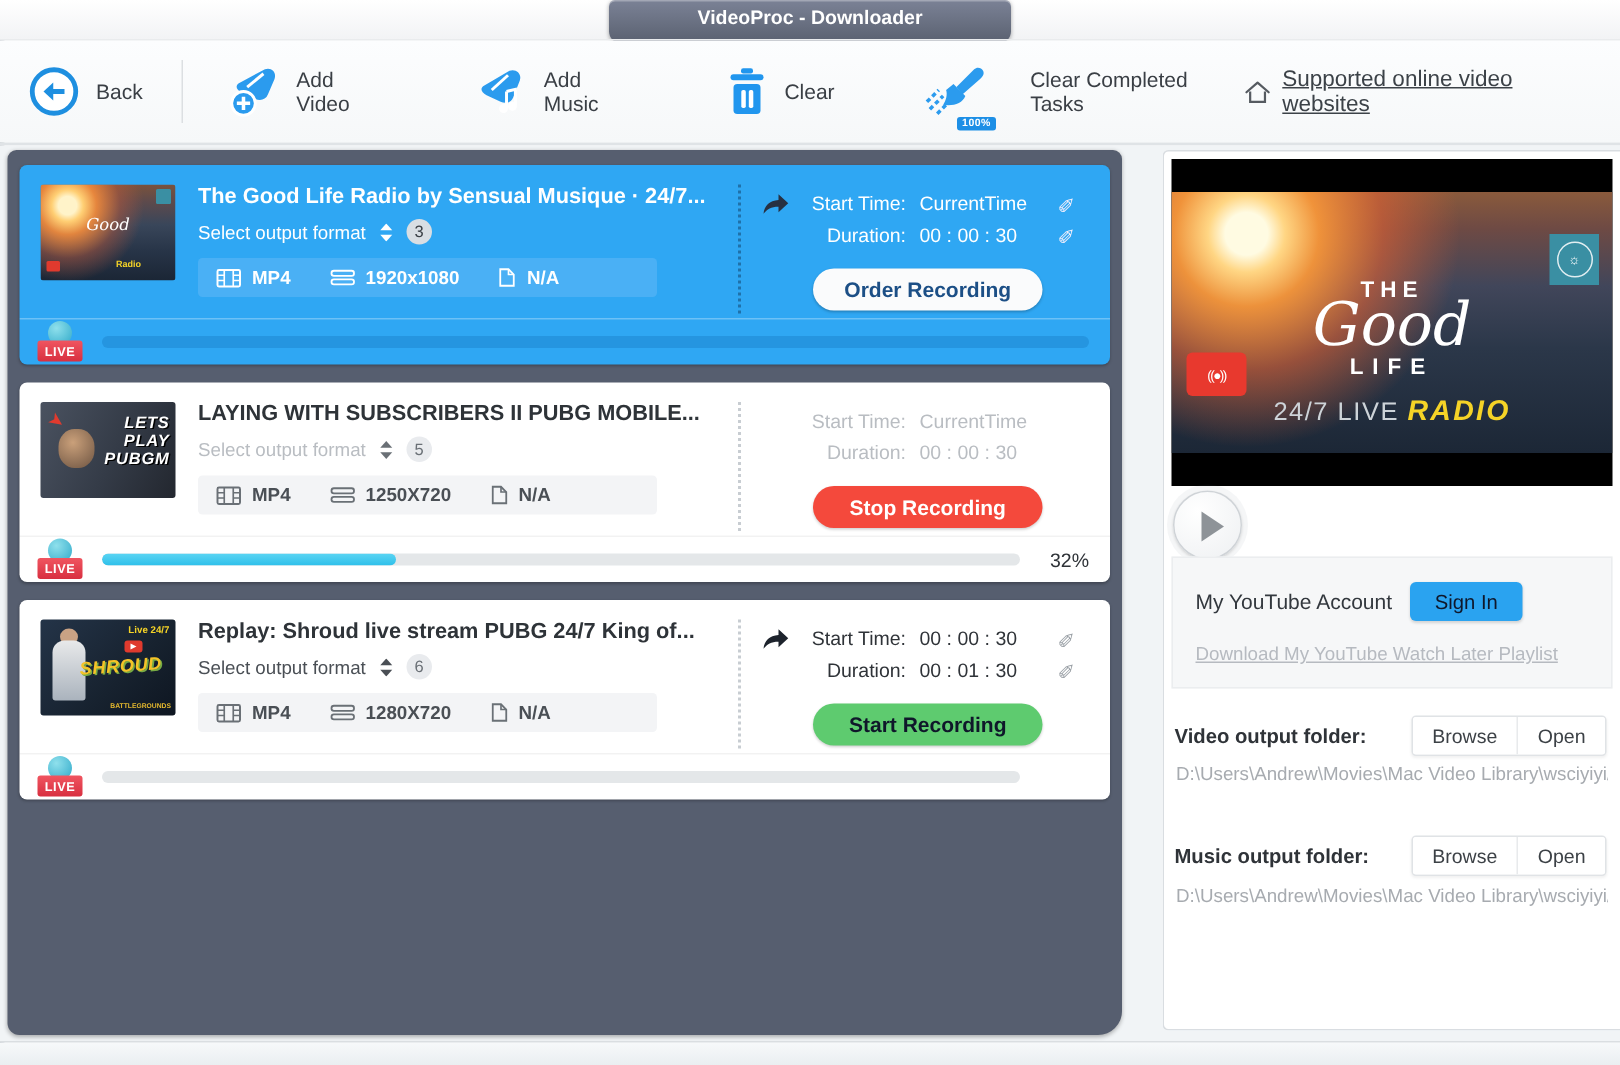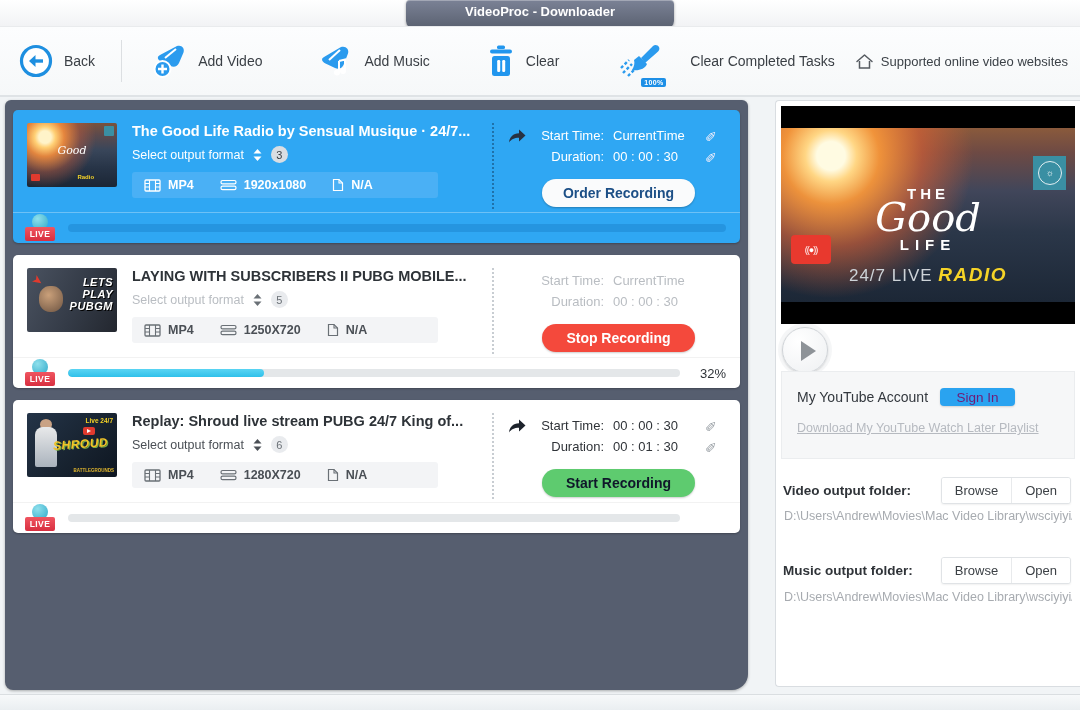--- a/index.html
+++ b/index.html
@@ -24,21 +24,21 @@
   .tool-label { font-size:14px; color:#3a3f45; }
   .tb-sep { width:1px; height:42px; background:#dcdfe2; margin:0 0 0 26px; }
   .back-group { margin-left:18px; }
   .addvideo-group { margin-left:28px; }
   .addmusic-group { margin-left:54px; }
   .clear-group { margin-left:56px; }
   .cct-group { margin-left:58px; position:relative;gap:29px; }
   .badge-100 { position:absolute; left:24px; top:36px; background:#1d8fe6; color:#fff;
     font-size:7px; font-weight:bold; padding:1px 3px; border-radius:2px; letter-spacing:.3px; }
   .supported { margin-left:auto; margin-right:12px; display:flex; align-items:center; gap:7px; }
-  .supported a { font-size:13px; color:#3c4248; cursor:pointer; }
+  .supported a { font-size:15px; color:#3c4248; text-decoration:underline; cursor:pointer; }
 
   
   .workspace { position:absolute; top:97px; left:0; right:0; bottom:16px; background:#f1f4f6; }
   .statusbar { position:absolute; bottom:0; left:0; right:0; height:16px;
     background:linear-gradient(#f7f9fa,#eaeef1); border-top:1px solid #dadee1; }
   .left-edge { position:absolute; left:0; top:0; bottom:0; width:3px;
     background:linear-gradient(90deg,#aab0b8,#d9dde1); }
 
   
   .dark-panel { position:absolute; left:5px; top:3px; width:743px; height:590px;
@@ -160,21 +160,21 @@
   .play-btn { position:absolute; top:226px; left:6px; width:46px; height:46px; border-radius:50%;
     background:radial-gradient(circle at 35% 30%, #ffffff, #eef0f2); border:1px solid #cfd3d7;
     box-shadow:0 0 0 4px rgba(120,130,140,.07), 0 1px 2px rgba(0,0,0,.15); cursor:pointer; }
   .play-btn::after { content:""; position:absolute; left:18px; top:13px;
     border-left:15px solid #8e9398; border-top:10px solid transparent; border-bottom:10px solid transparent; }
 
   .account-box { position:absolute; top:270px; left:5px; right:5px; height:88px;
     background:#f6f7f8; border:1px solid #ebedef; border-radius:0; padding:16px 15px; }
   .acct-row { display:flex; align-items:center; }
   .acct-label { font-size:14px; color:#33383e; }
-  .signin-btn { margin-left:12px; width:75px; height:18px; background:#2aa3f0; color:#701a75;
+  .signin-btn { margin-left:12px; width:75px; height:26px; background:#2aa3f0; color:#0f172a;
     border:none; border-radius:4px; font-family:inherit; font-size:13.5px; cursor:pointer;
     box-shadow:0 1px 2px rgba(0,0,0,.15); }
   .watch-later { display:inline-block; margin-top:15px; font-size:12.5px; color:#b6bac0;
     text-decoration:underline; cursor:pointer; }
 
   .folder-row { position:absolute; left:7px; right:9px; display:flex; align-items:center; justify-content:space-between; }
   .folder-label { font-size:13.5px; font-weight:bold; color:#2f3338; }
   .btn-group { display:flex; border:1px solid #e0e3e6; border-radius:3px; overflow:hidden;
     background:#fff; box-shadow:0 1px 2px rgba(0,0,0,.06); }
   .btn-group button { background:#fff; border:none; font-family:inherit; font-size:13px; color:#3c4146;

